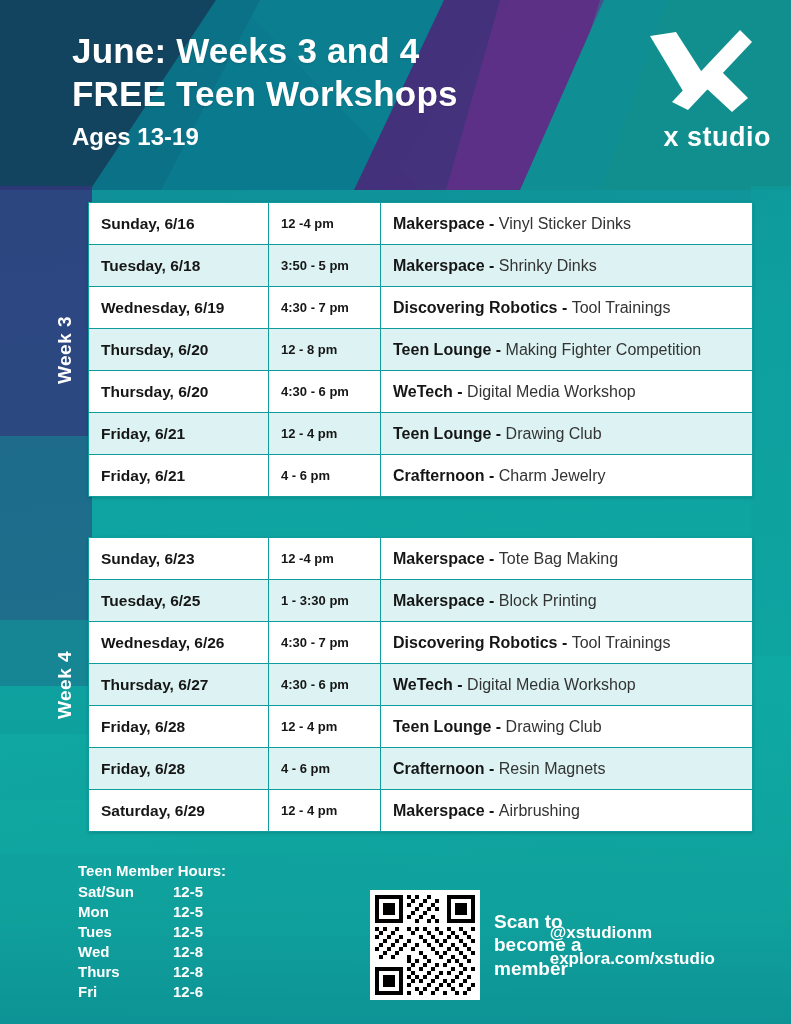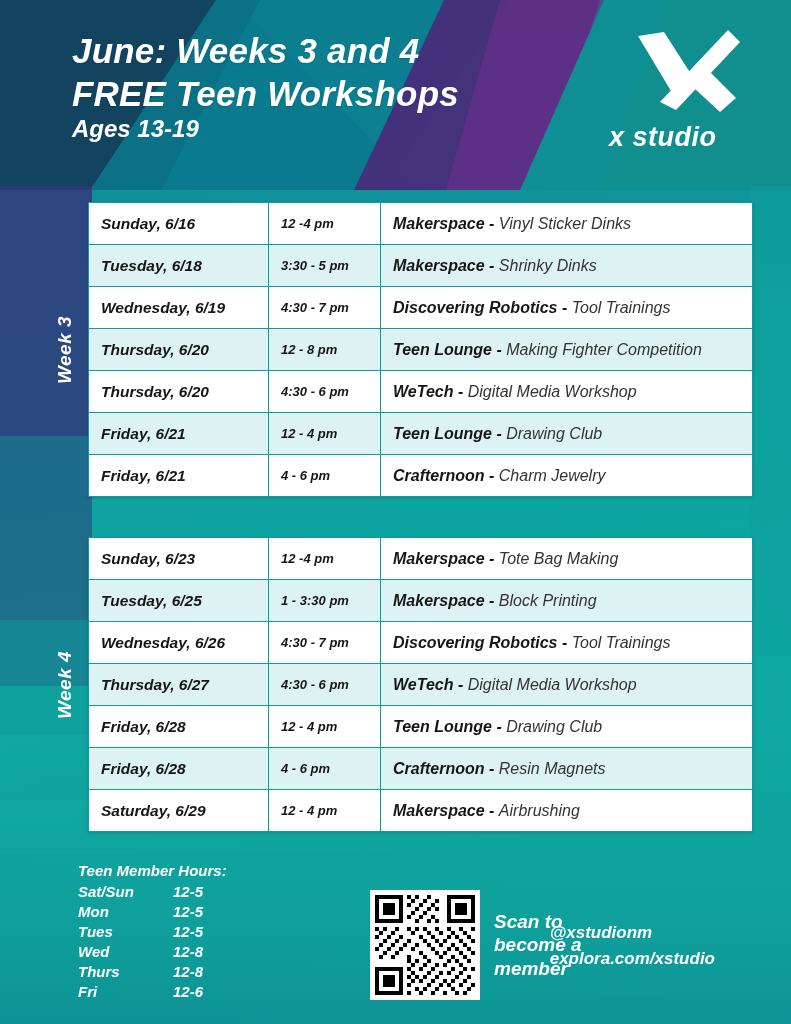--- a/index.html
+++ b/index.html
@@ -9,21 +9,20 @@
     font-family: "Liberation Sans", sans-serif;
     background: #0d8f97;
     overflow: hidden;
   }
   .poster {
     position: relative;
     width: 791px;
     height: 1024px;
     overflow: hidden;
     background: linear-gradient(175deg, #0f7f8f 0%, #0fa0a0 35%, #0ea7a2 60%, #12b0a5 100%);
-    font-style: italic;
   }
 
   
   .bg-layer { position: absolute; inset: 0; overflow: hidden; }
   .shape { position: absolute; }
 
   .sh-topleft-dark {
     top: 0; left: 0; width: 260px; height: 190px;
     background: #13445f;
     clip-path: polygon(0 0, 100% 0, 62% 100%, 0 100%);
@@ -100,30 +99,31 @@
     color: #ffffff;
   }
   .title-line {
     font-size: 35px;
     font-weight: bold;
     letter-spacing: .2px;
     line-height: 1.22;
     text-shadow: 0 1px 2px rgba(0,0,0,.15);
   }
   .subtitle {
+    margin-top: 8px;
     font-size: 24px;
     font-weight: bold;
   }
 
   .logo {
     position: absolute;
     top: 26px;
-    right: 32px;
+    right: 20px;
     width: 150px;
-    text-align: left;
+    text-align: right;
     color: #fff;
   }
   .logo-mark { width: 120px; height: 92px; margin: 0 auto; display: block; }
   .logo-text {
     margin-top: 4px;
     font-size: 27px;
     font-weight: bold;
     letter-spacing: .5px;
   }
 
@@ -282,21 +282,21 @@
     </div>
     <table class="sched">
       <tbody>
         <tr>
           <td class="c-day">Sunday, 6/16</td>
           <td class="c-time">12 -4 pm</td>
           <td class="c-prog"><span class="prog-name">Makerspace - </span><span class="prog-desc">Vinyl Sticker Dinks</span></td>
         </tr>
         <tr>
           <td class="c-day">Tuesday, 6/18</td>
-          <td class="c-time">3:30 - 5 pm</td>
+          <td class="c-time">3:50 - 5 pm</td>
           <td class="c-prog"><span class="prog-name">Makerspace - </span><span class="prog-desc">Shrinky Dinks</span></td>
         </tr>
         <tr>
           <td class="c-day">Wednesday, 6/19</td>
           <td class="c-time">4:30 - 7 pm</td>
           <td class="c-prog"><span class="prog-name">Discovering Robotics - </span><span class="prog-desc">Tool Trainings</span></td>
         </tr>
         <tr>
           <td class="c-day">Thursday, 6/20</td>
           <td class="c-time">12 - 8 pm</td>

